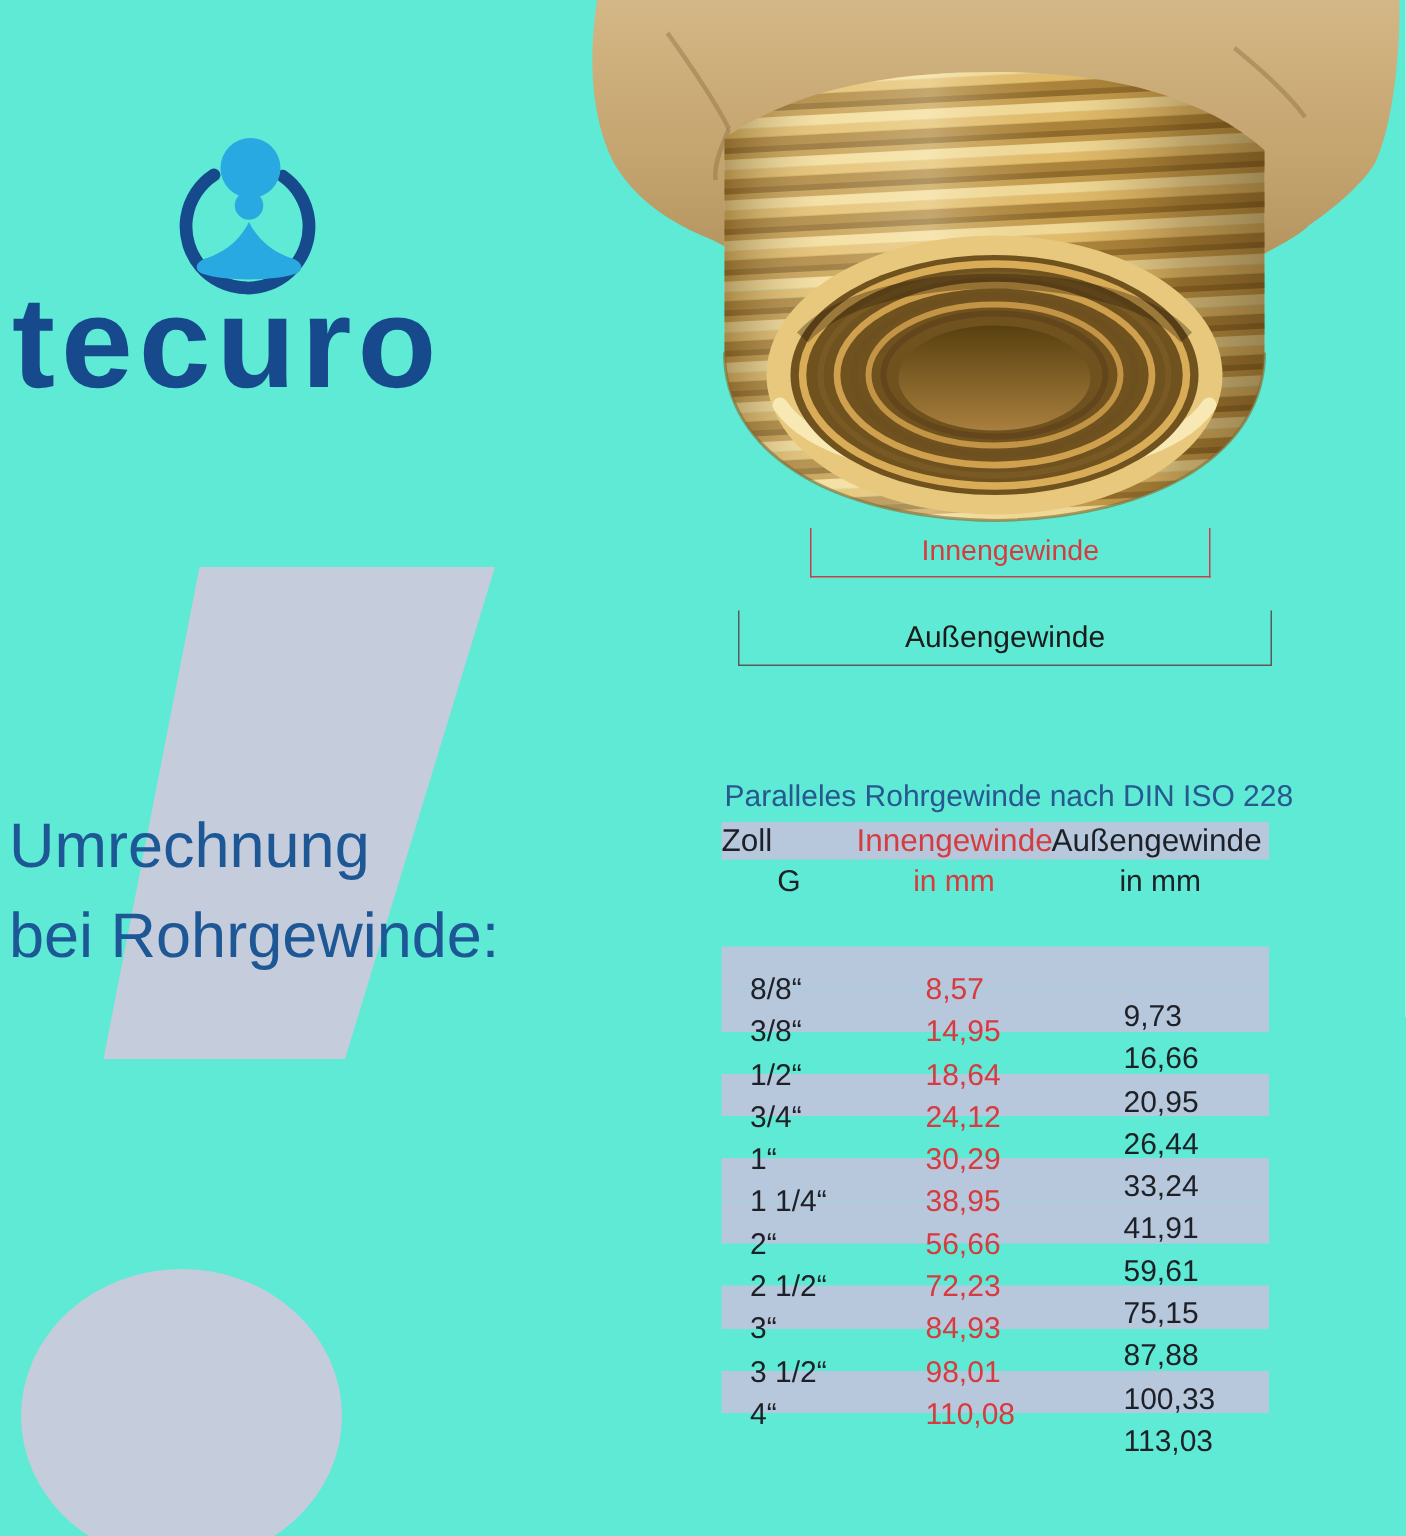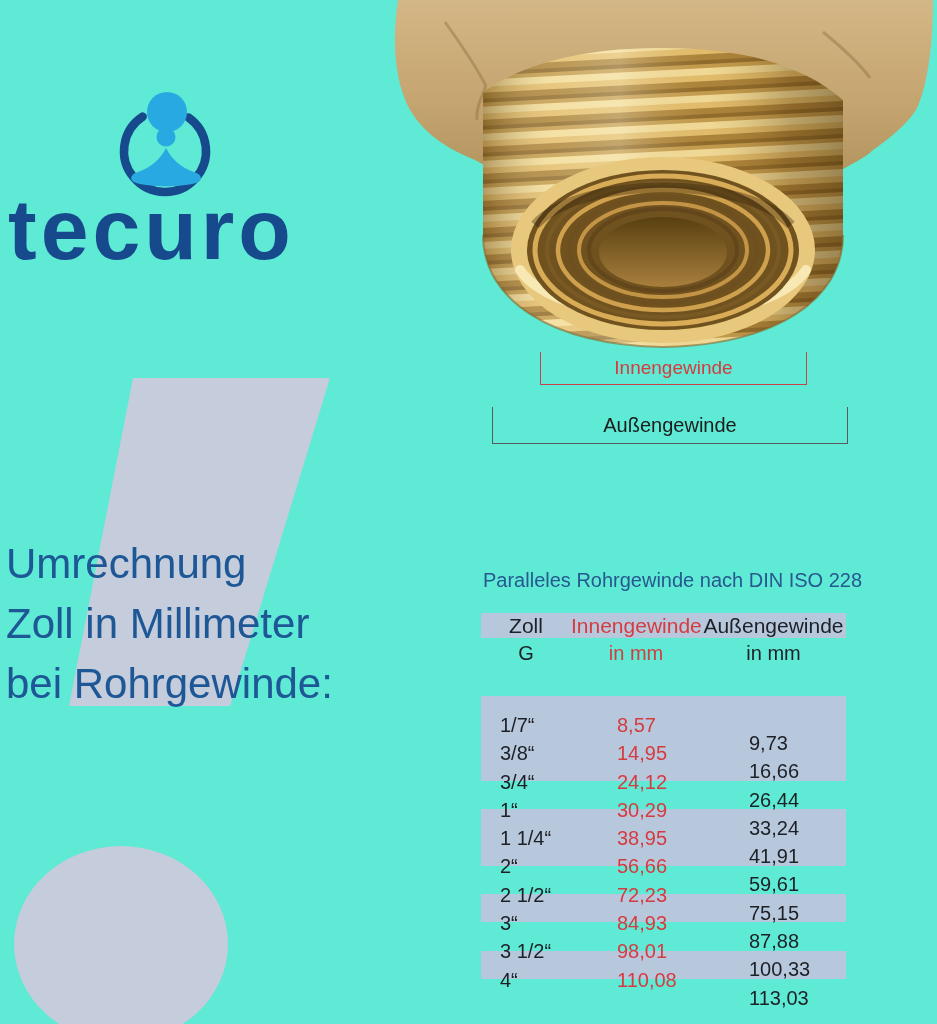--- a/index.html
+++ b/index.html
@@ -39,24 +39,24 @@
   .shape-dot{
     position:absolute;left:14px;top:846px;width:214px;height:196px;
     background:#C5CCDC;border-radius:50%;z-index:1;
   }
   
   .headline{
     position:absolute;left:6px;top:534px;z-index:2;
     color:#1D5795;font-size:42px;line-height:60px;white-space:nowrap;
   }
   
-  .table{position:absolute;left:481px;top:567px;width:365px;z-index:2;}
+  .table{position:absolute;left:481px;top:518px;width:365px;z-index:2;}
   .t-title{color:#27588F;font-size:20px;line-height:26px;padding-left:2px;white-space:nowrap;}
   .row{display:grid;grid-template-columns:90px 130px 145px;align-items:center;}
-  .t-head{margin-top:20px;height:25px;background:#B7C7DC;font-size:21px;text-align:center;color:#1d2026;}
+  .t-head{margin-top:4px;height:25px;background:#B7C7DC;font-size:21px;text-align:left;color:#1d2026;}
   .t-sub{height:30px;font-size:20px;text-align:center;color:#1d2026;}
   .t-spacer{height:28px;}
   .t-row{height:28.3px;font-size:20px;color:#1d2026;}
   .t-row.shaded{background:#B7C7DC;}
   .t-row .c1{padding-left:19px;}
   .t-row .c2{padding-left:46px;}
   .t-row .c3{padding-left:48px;margin-top:36px;}
   .red{color:#D63B40;}
 </style>
 </head>
@@ -155,48 +155,52 @@
 
   <div class="bracket bracket-inner">
     <span>Innengewinde</span>
   </div>
   <div class="bracket bracket-outer">
     <span>Außengewinde</span>
   </div>
 
   <div class="headline">
     <div>Umrechnung</div>
-    <div>Zoll in Millimeter</div>
     <div>bei Rohrgewinde:</div>
   </div>
 
   <div class="table">
     <div class="t-title">Paralleles Rohrgewinde nach DIN ISO 228</div>
     <div class="row t-head">
       <div>Zoll</div>
       <div class="red">Innengewinde</div>
       <div>Außengewinde</div>
     </div>
     <div class="row t-sub">
       <div>G</div>
       <div class="red">in mm</div>
       <div>in mm</div>
     </div>
     <div class="t-spacer"></div>
     <div id="rows">
         <div class="row t-row shaded">
-    <div class="c1">1/7“</div>
+    <div class="c1">8/8“</div>
     <div class="c2 red">8,57</div>
     <div class="c3">9,73</div>
   </div>
         <div class="row t-row shaded">
     <div class="c1">3/8“</div>
     <div class="c2 red">14,95</div>
     <div class="c3">16,66</div>
   </div>
+        <div class="row t-row">
+    <div class="c1">1/2“</div>
+    <div class="c2 red">18,64</div>
+    <div class="c3">20,95</div>
+  </div>
         <div class="row t-row shaded">
     <div class="c1">3/4“</div>
     <div class="c2 red">24,12</div>
     <div class="c3">26,44</div>
   </div>
         <div class="row t-row">
     <div class="c1">1“</div>
     <div class="c2 red">30,29</div>
     <div class="c3">33,24</div>
   </div>

